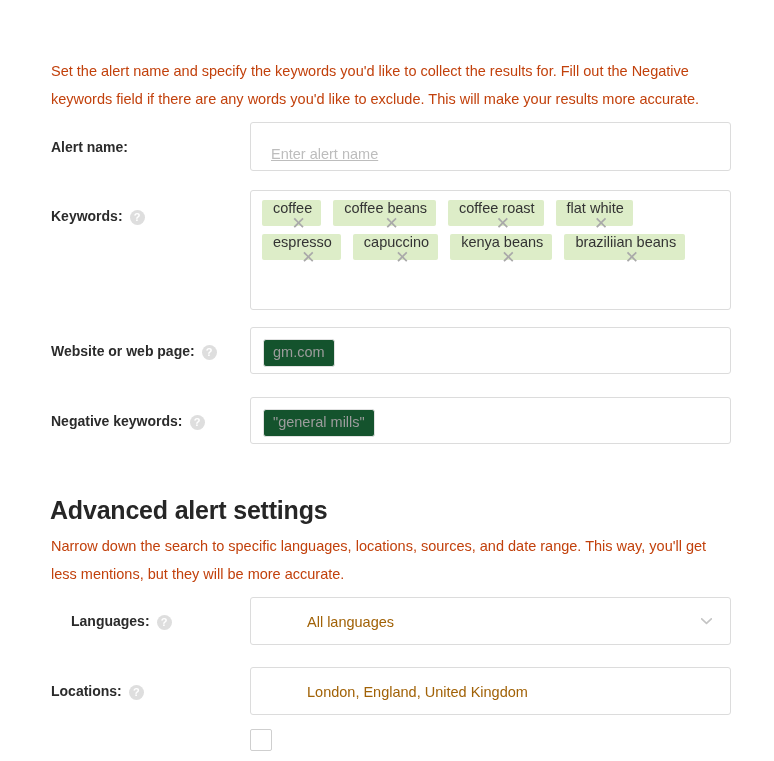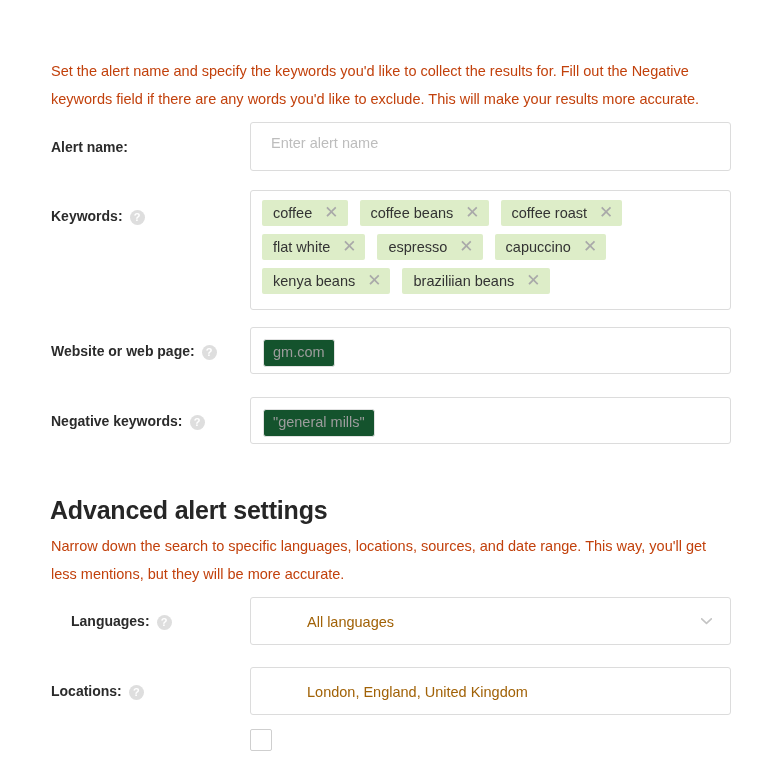--- a/index.html
+++ b/index.html
@@ -103,20 +103,21 @@
   .tag {
     display: inline-flex;
     align-items: center;
     background: #ddedc8;
     color: #333333;
     font-size: 14.5px;
     height: 26px;
     padding: 0 9px 0 11px;
     border-radius: 2px;
     white-space: nowrap;
+    flex-direction: column;
   }
   .tag-x {
     margin-left: 12px;
     color: #a9a9a9;
     font-size: 17px;
     line-height: 1;
     font-weight: 300;
     position: relative;
     top: -1px;
     cursor: pointer;
@@ -160,21 +161,21 @@
 
 <div class="page">
 
 
   <div class="section-desc" style="top:57px;">Set the alert name and specify the keywords you'd like to collect the results for. Fill out the Negative keywords field if there are any words you'd like to exclude. This will make your results more accurate.</div>
 
   <div class="label" style="top:139px;">
     <span>Alert name:</span>
   </div>
   <div class="field" style="top:122px; height:49px;">
-    <div class="field-inner-text placeholder" style="top:13px;">Enter alert name</div>
+    <div class="field-inner-text placeholder" style="top:24px;text-decoration:underline;">Enter alert name</div>
   </div>
 
   <div class="label" style="top:208px;">
     <span>Keywords:</span>
     <span class="help-icon">?</span>
   </div>
   <div class="field" style="top:190px; height:120px;"></div>
   <div class="tags-wrap">
     <span class="tag">
       <span>coffee</span>

